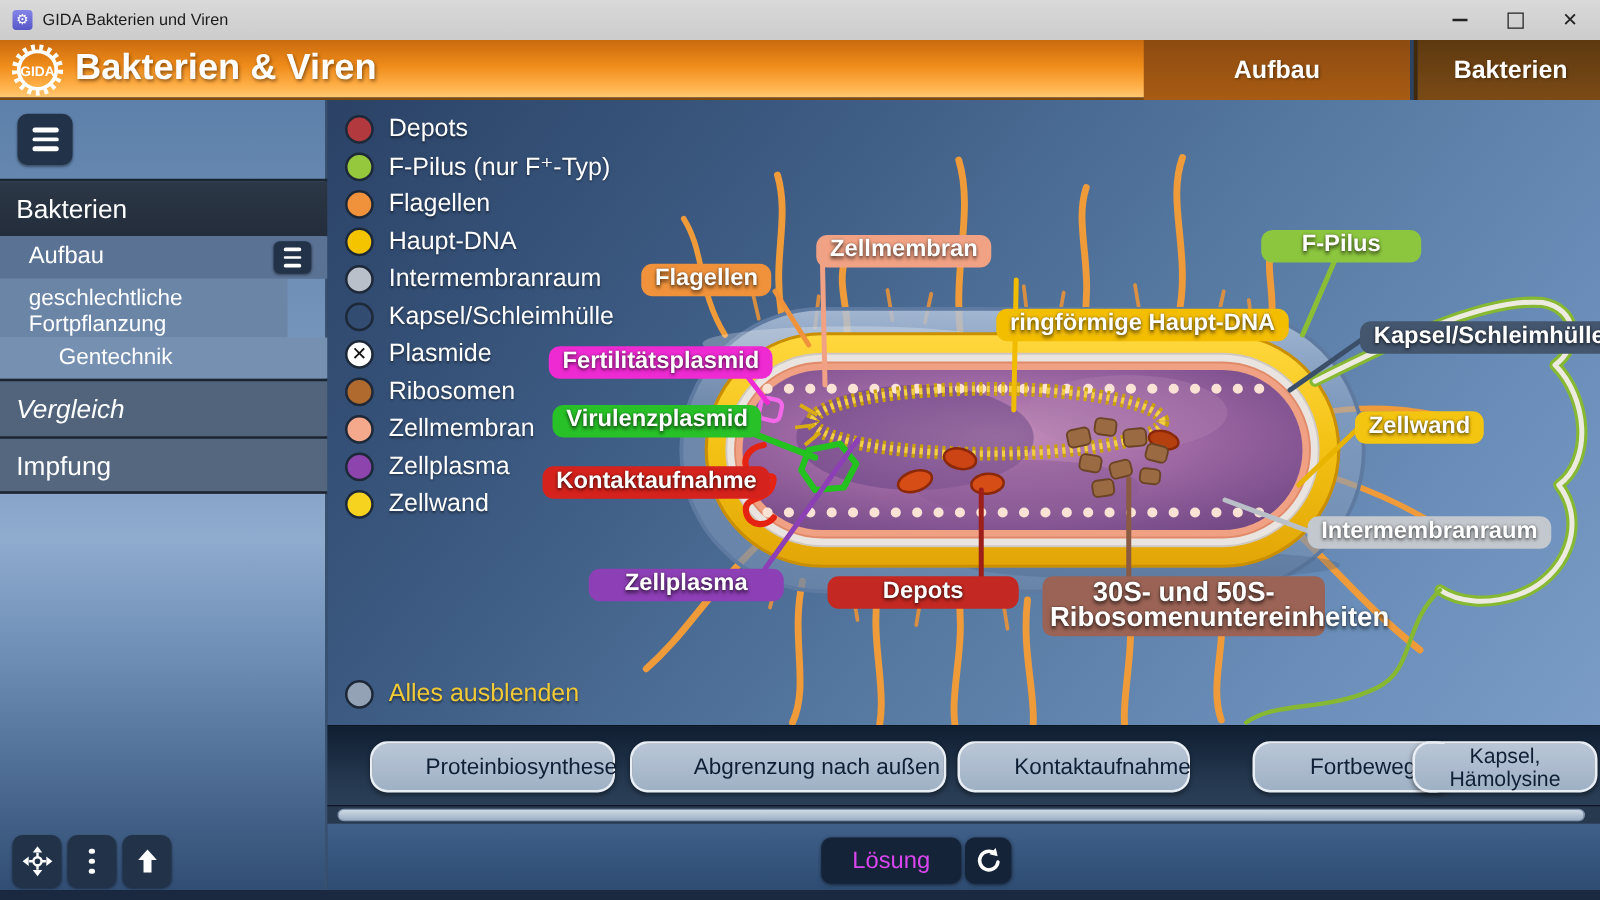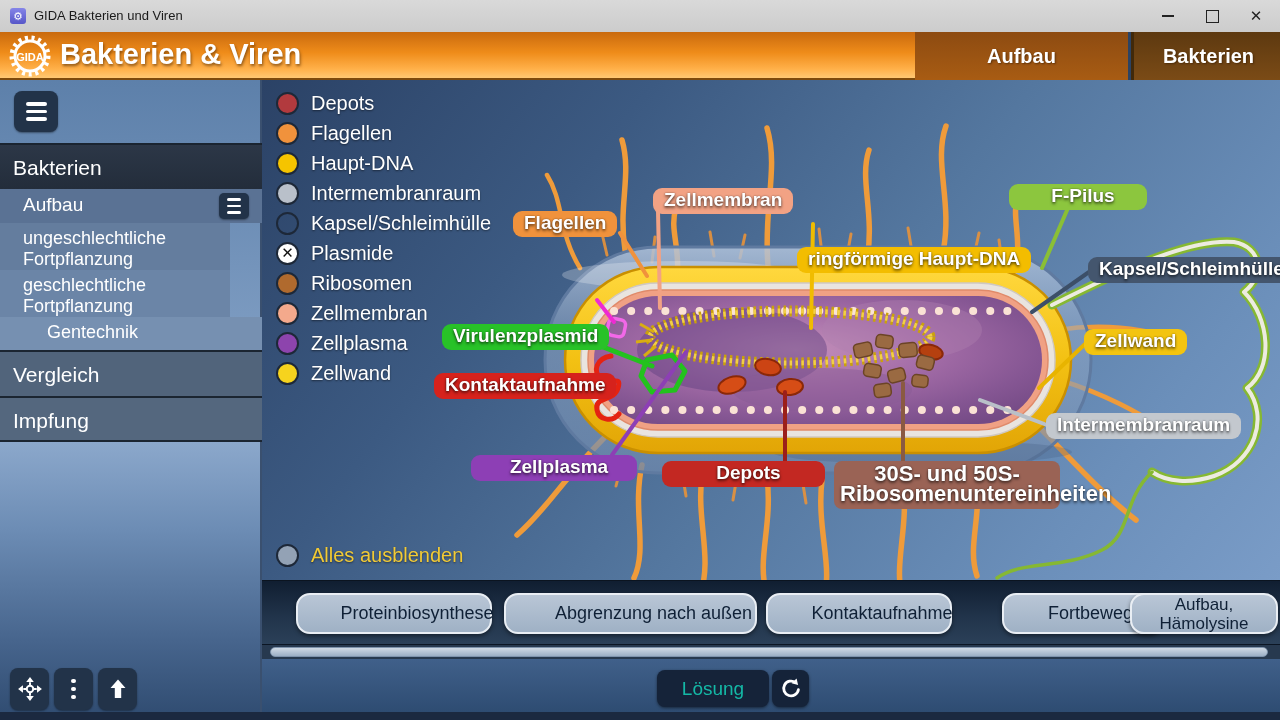--- a/index.html
+++ b/index.html
@@ -41,21 +41,21 @@
   #menu{left:0;top:63px;width:262px;}
   .mrow{position:relative;color:#fff;box-sizing:border-box;}
   .mrow.header{font-size:21px;padding:11px 0 0 13px;height:46px;border-top:2px solid #1b2531;}
   .row-bakterien{background:linear-gradient(#2c3747,#232d3b);}
   .row-aufbau{background:#5a7294;font-size:19px;height:34px;padding:5px 0 0 23px;}
   .row-sub{font-size:18px;line-height:21px;padding:5px 0 0 23px;height:47px;}
   .row-u{background:#647d9e;}
   .row-g{background:#6b85a7;}
   .row-gen{background:#7690b1;height:33px;padding-left:47px;}
   .row-viren{background:#4e6178;}
-  .row-vergleich{background:#51647b;}
+  .row-vergleich{background:#51647b;font-style:italic;}
   .row-impfung{background:#54677e;border-bottom:2px solid #1b2531;}
   #aufbau-mini{position:absolute;right:13px;top:4px;width:30px;height:26px;border-radius:5px;}
   #side-tools{left:0;top:586px;width:262px;height:44px;}
   #side-tools .sqbtn{position:absolute;top:2px;width:39px;height:42px;}
   #tool-pan{left:10px;} #tool-more{left:54px;} #tool-up{left:98px;}
   .dots{display:flex;flex-direction:column;gap:3.5px;}
   .dots i{width:4.5px;height:4.5px;border-radius:50%;background:#fff;}
 
   
   #main{left:262px;top:80px;width:1018px;height:500px;overflow:hidden;
@@ -68,41 +68,41 @@
   .lcirc{width:23px;height:23px;border-radius:50%;border:2.5px solid #1d2838;box-sizing:border-box;
      flex:0 0 auto;display:flex;align-items:center;justify-content:center;font-weight:bold;font-size:15px;color:#111;}
   .ltext{font-size:20px;color:#fff;text-shadow:0 1px 2px rgba(0,0,0,.5);white-space:nowrap;}
   #hideall{left:14px;top:460px;z-index:3;}
   #hideall .ltext{color:#f2ca35;}
   #hideall .lcirc{background:#93a2b5;}
 
   
   .chip{position:absolute;z-index:2;border-radius:9px;padding:1px 11px 3px;font-size:19px;font-weight:bold;
      color:#fff;text-shadow:0 2px 3px rgba(0,0,0,.55),0 0 2px rgba(0,0,0,.45);white-space:nowrap;}
-  .chip.center{text-align:center;padding-left:14px;padding-right:4px;}
+  .chip.center{text-align:center;padding-left:4px;padding-right:4px;}
   #chip-ribo{white-space:normal;font-size:22px;line-height:20px;border-radius:8px;padding:3px 6px 5px;}
 
   
   #chapterbar{left:262px;top:580px;width:1018px;height:64px;
      background:linear-gradient(#101e31,#22354c 60%,#2b4058);border-top:1px solid #0b1420;box-sizing:border-box;}
   .chapbtn{position:absolute;top:12px;height:41px;box-sizing:border-box;
      background:linear-gradient(#b9c6d6,#9fb1c5);border:2.5px solid #e9eef4;border-radius:14px;
      color:#0f2036;font-size:18px;display:flex;align-items:center;justify-content:center;
      box-shadow:0 2px 4px rgba(0,0,0,.45);text-align:center;line-height:19px;padding-left:46px;}
   #prev-arrow{left:266px;top:21px;width:0;height:0;border-top:11px solid transparent;
      border-bottom:11px solid transparent;border-right:19px solid #8c98a6;}
 
   
   #scrollrow{left:262px;top:644px;width:1018px;height:15px;background:#27394f;border-top:1px solid #0c1624;box-sizing:border-box;}
   #scrollthumb{left:8px;top:2px;width:998px;height:10px;border-radius:6px;
      background:linear-gradient(#d0dae5,#9cafc5);border:1px solid #7e93ac;box-sizing:border-box;}
 
   
   #bottombar{left:262px;top:659px;width:1018px;height:53px;background:linear-gradient(#40608a,#2e4c72);}
-  .navybtn{position:absolute;top:11px;height:37px;background:#152339;border-radius:8px;color:#14b8a6;
+  .navybtn{position:absolute;top:11px;height:37px;background:#152339;border-radius:8px;color:#d946ef;
      display:flex;align-items:center;justify-content:center;box-shadow:0 1px 3px rgba(0,0,0,.5);}
   #solution-btn{left:395px;width:112px;font-size:19px;}
   #reset-btn{left:510px;width:37px;}
   #bottomstrip{left:0;top:712px;width:1280px;height:8px;background:#1b2940;}
 </style>
 </head>
 <body>
 
 <div id="titlebar" class="abs">
   <div class="abs appicon">⚙</div>
@@ -142,21 +142,20 @@
     <div class="mrow row-aufbau">
       <span>Aufbau</span>
       <div id="aufbau-mini" class="sqbtn">
         <div class="hamb small">
             <span></span>
             <span></span>
             <span></span>
           </div>
       </div>
     </div>
-    <div class="mrow row-sub row-u" style="width:230px;">ungeschlechtliche Fortpflanzung</div>
     <div class="mrow row-sub row-g" style="width:230px;">geschlechtliche Fortpflanzung</div>
     <div class="mrow row-sub row-gen">Gentechnik</div>
     <div class="mrow header row-vergleich">Vergleich</div>
     <div class="mrow header row-impfung">Impfung</div>
   </div>
   <div id="side-tools" class="abs">
     <div id="tool-pan" class="sqbtn">
       <svg width="26" height="26" viewBox="0 0 24 24">
         <path fill="#fff" d="M12 1l3.5 4.5h-7zM12 23l-3.5-4.5h7zM1 12l4.5-3.5v7zM23 12l-4.5 3.5v-7z"></path>
         <circle cx="12" cy="12" r="3" fill="none" stroke="#fff" stroke-width="1.8"></circle>
@@ -312,20 +311,24 @@
       <path d="M641,381 L641,303" stroke="#8a5a42"></path>
     </g>
   </svg>
 
   <div id="legend" class="abs">
     <div class="lrow">
         <span class="lcirc" style="background-color: rgb(178, 58, 62);"></span>
         <span class="ltext">Depots</span>
       </div>
     <div class="lrow">
+        <span class="lcirc" style="background-color: rgb(150, 200, 61);"></span>
+        <span class="ltext">F-Pilus (nur F⁺-Typ)</span>
+      </div>
+    <div class="lrow">
         <span class="lcirc" style="background-color: rgb(240, 146, 60);"></span>
         <span class="ltext">Flagellen</span>
       </div>
     <div class="lrow">
         <span class="lcirc" style="background-color: rgb(245, 196, 0);"></span>
         <span class="ltext">Haupt-DNA</span>
       </div>
     <div class="lrow">
         <span class="lcirc" style="background-color: rgb(185, 192, 202);"></span>
         <span class="ltext">Intermembranraum</span>
@@ -360,36 +363,37 @@
   <div id="hideall" class="abs lrow">
     <span class="lcirc"></span>
     <span class="ltext">Alles ausblenden</span>
   </div>
 
   <div class="chip" style="left: 251px; top: 131px; background-color: rgb(240, 146, 60);">Flagellen</div>
   <div class="chip" style="left: 391px; top: 108px; background-color: rgb(242, 162, 132);">Zellmembran</div>
   <div class="chip" style="left: 535px; top: 119px; background-color: rgb(243, 189, 0); margin-top: 48px;">ringförmige Haupt-DNA</div>
   <div class="chip center" style="left: 747px; top: 104px; width: 120px; background-color: rgb(140, 198, 62);">F-Pilus</div>
   <div class="chip" style="left: 826px; top: 177px; background-color: rgb(68, 86, 110);">Kapsel/Schleimhülle</div>
+  <div class="chip" style="left: 177px; top: 197px; background-color: rgb(238, 42, 210);">Fertilitätsplasmid</div>
   <div class="chip" style="left: 180px; top: 244px; background-color: rgb(40, 194, 40);">Virulenzplasmid</div>
   <div class="chip" style="left: 822px; top: 249px; background-color: rgb(243, 196, 16);">Zellwand</div>
   <div class="chip" style="left: 172px; top: 293px; background-color: rgb(214, 34, 28);">Kontaktaufnahme</div>
   <div class="chip" style="left: 784px; top: 333px; background-color: rgb(195, 200, 206);">Intermembranraum</div>
   <div class="chip center" style="left: 209px; top: 375px; width: 148px; background-color: rgb(141, 63, 181);">Zellplasma</div>
   <div class="chip center" style="left: 400px; top: 381px; width: 145px; background-color: rgb(195, 40, 34);">Depots</div>
   <div class="chip center" id="chip-ribo" style="left: 572px; top: 381px; width: 214px; background-color: rgb(154, 99, 85);">30S- und 50S-Ribosomenuntereinheiten</div>
 </div>
 
 <div id="chapterbar" class="abs">
   <div id="prev-arrow" class="abs"></div>
   <div class="chapbtn" style="left:34px;width:196px;">Proteinbiosynthese</div>
   <div class="chapbtn" style="left:242px;width:253px;">Abgrenzung nach außen</div>
   <div class="chapbtn" style="left:504px;width:186px;">Kontaktaufnahme</div>
   <div class="chapbtn" style="left:740px;width:161px;">Fortbewegung</div>
-  <div class="chapbtn" style="left:868px;width:148px;font-size:17px;white-space:normal;padding:0 6px;">Aufbau, Hämolysine</div>
+  <div class="chapbtn" style="left:868px;width:148px;font-size:17px;white-space:normal;padding:0 6px;">Kapsel, Hämolysine</div>
 
 </div>
 
 <div id="scrollrow" class="abs">
   <div id="scrollthumb" class="abs"></div>
 </div>
 
 <div id="bottombar" class="abs">
   <div id="solution-btn" class="navybtn">Lösung</div>
   <div id="reset-btn" class="navybtn">

